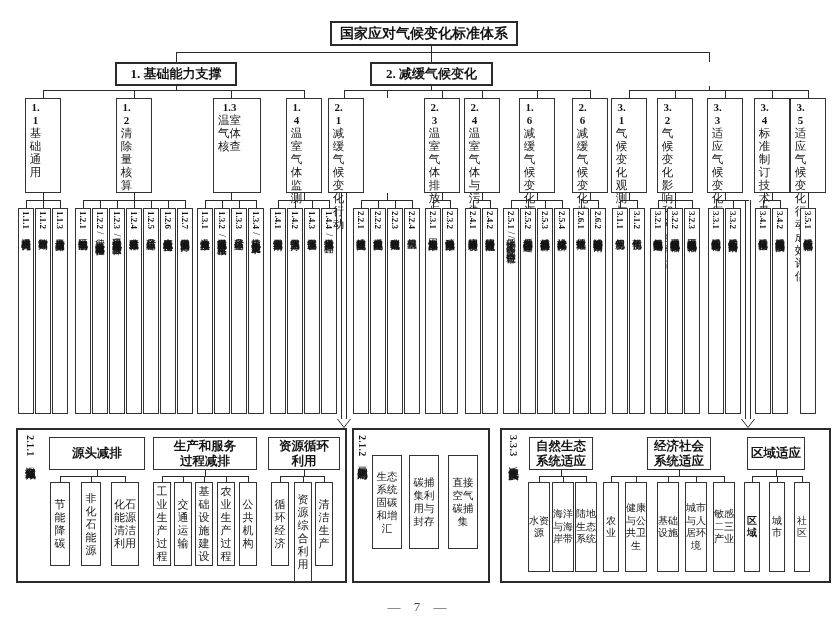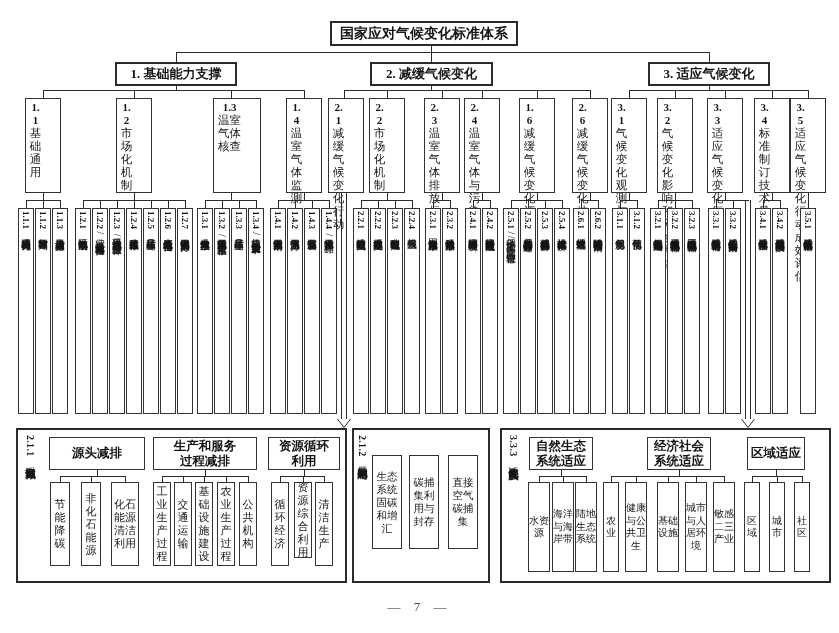--- a/index.html
+++ b/index.html
@@ -34,41 +34,40 @@
       color:#4a4a4a;letter-spacing:5px}
   svg.arrow{position:absolute}
 </style>
 </head>
 <body>
 
 <div id="canvas">
   <div class="box tl" style="left:330px;top:21px;width:188px;height:25px">国家应对气候变化标准体系</div>
   <div class="box bh" style="left:115px;top:62px;width:122px;height:24px">1. 基础能力支撑</div>
   <div class="box bh" style="left:370px;top:62px;width:123px;height:24px">2. 减缓气候变化</div>
-  <div class="box bh" style="left:648px;top:62px;width:122px;height:24px">3. 适应气候变化</div>
   <div class="pg">— 7 —</div>
 <div class="ln" style="left: 431px; top: 46px; width: 1px; height: 6px;"></div>
     <div class="ln" style="left: 176px; top: 52px; width: 534px; height: 1px;"></div>
     <div class="ln" style="left: 176px; top: 52px; width: 1px; height: 10px;"></div>
     <div class="ln" style="left: 431px; top: 52px; width: 1px; height: 10px;"></div>
     <div class="ln" style="left: 709px; top: 52px; width: 1px; height: 10px;"></div>
     <div class="ln" style="left: 43px; top: 90px; width: 262px; height: 1px;"></div>
     <div class="ln" style="left: 176px; top: 86px; width: 1px; height: 4px;"></div>
     <div class="ln" style="left: 43px; top: 90px; width: 1px; height: 8px;"></div>
     <div class="cat" style="left: 25px; top: 98px; width: 36px; height: 95px;"><span class="num">1.1</span><span>基础通用</span></div>
     <div class="ln" style="left: 43px; top: 193px; width: 1px; height: 7px;"></div>
     <div class="ln" style="left: 26px; top: 200px; width: 35px; height: 1px;"></div>
     <div class="ln" style="left: 26px; top: 200px; width: 1px; height: 8px;"></div>
     <div class="ln" style="left: 43px; top: 200px; width: 1px; height: 8px;"></div>
     <div class="ln" style="left: 60px; top: 200px; width: 1px; height: 8px;"></div>
     <div class="leaf" style="left: 18px; top: 208px; width: 16px; height: 206px;"><span class="num">1.1.1</span><span>通用术语符号与分类代码</span></div>
     <div class="leaf" style="left: 35px; top: 208px; width: 16px; height: 206px;"><span class="num">1.1.2</span><span>标准制订技术导则</span></div>
     <div class="leaf" style="left: 52px; top: 208px; width: 16px; height: 206px;"><span class="num">1.1.3</span><span>信息平台建设与信息披露</span></div>
     <div class="ln" style="left: 134px; top: 90px; width: 1px; height: 8px;"></div>
-    <div class="cat" style="left: 116px; top: 98px; width: 36px; height: 95px;"><span class="num">1.2</span><span>市场化机制</span></div>
+    <div class="cat" style="left: 116px; top: 98px; width: 36px; height: 95px;"><span class="num">1.2</span><span>清除量核算</span></div>
     <div class="ln" style="left: 134px; top: 193px; width: 1px; height: 7px;"></div>
     <div class="ln" style="left: 83px; top: 200px; width: 103px; height: 1px;"></div>
     <div class="ln" style="left: 83px; top: 200px; width: 1px; height: 8px;"></div>
     <div class="ln" style="left: 100px; top: 200px; width: 1px; height: 8px;"></div>
     <div class="ln" style="left: 117px; top: 200px; width: 1px; height: 8px;"></div>
     <div class="ln" style="left: 134px; top: 200px; width: 1px; height: 8px;"></div>
     <div class="ln" style="left: 151px; top: 200px; width: 1px; height: 8px;"></div>
     <div class="ln" style="left: 168px; top: 200px; width: 1px; height: 8px;"></div>
     <div class="ln" style="left: 185px; top: 200px; width: 1px; height: 8px;"></div>
     <div class="leaf" style="left: 75px; top: 208px; width: 16px; height: 206px;"><span class="num">1.2.1</span><span>地区温室气体清单编制</span></div>
@@ -105,21 +104,20 @@
     <div class="ln" style="left: 344px; top: 90px; width: 247px; height: 1px;"></div>
     <div class="ln" style="left: 431px; top: 86px; width: 1px; height: 4px;"></div>
     <div class="ln" style="left: 344px; top: 90px; width: 1px; height: 8px;"></div>
     <div class="cat" style="left: 328px; top: 98px; width: 36px; height: 95px;"><span class="num">2.1</span><span>减缓气候变化行动</span></div>
     <svg width="14" height="235" class="arrow" style="left: 337px; top: 193px;">
       <line x1="4.5" y1="0" x2="4.5" y2="226" stroke="#2b2b2b" stroke-width="1"></line>
       <line x1="9.5" y1="0" x2="9.5" y2="226" stroke="#2b2b2b" stroke-width="1"></line>
       <polyline points="0.5,226 7,234.5 13.5,226" fill="none" stroke="#2b2b2b" stroke-width="1"></polyline>
     </svg>
     <div class="ln" style="left: 387px; top: 90px; width: 1px; height: 8px;"></div>
-    <div class="cat" style="left: 369px; top: 98px; width: 36px; height: 95px;"><span class="num">2.2</span><span>市场化机制</span></div>
     <div class="ln" style="left: 387px; top: 193px; width: 1px; height: 7px;"></div>
     <div class="ln" style="left: 361px; top: 200px; width: 52px; height: 1px;"></div>
     <div class="ln" style="left: 361px; top: 200px; width: 1px; height: 8px;"></div>
     <div class="ln" style="left: 378px; top: 200px; width: 1px; height: 8px;"></div>
     <div class="ln" style="left: 395px; top: 200px; width: 1px; height: 8px;"></div>
     <div class="ln" style="left: 412px; top: 200px; width: 1px; height: 8px;"></div>
     <div class="leaf" style="left: 353px; top: 208px; width: 16px; height: 206px;"><span class="num">2.2.1</span><span>碳排放权交易管理规范</span></div>
     <div class="leaf" style="left: 370px; top: 208px; width: 16px; height: 206px;"><span class="num">2.2.2</span><span>自愿减排交易管理规范</span></div>
     <div class="leaf" style="left: 387px; top: 208px; width: 16px; height: 206px;"><span class="num">2.2.3</span><span>碳普惠机制管理规范</span></div>
     <div class="leaf" style="left: 404px; top: 208px; width: 16px; height: 206px;"><span class="num">2.2.4</span><span>气候投融资</span></div>
@@ -229,21 +227,21 @@
       <div class="pi" style="left: 199px; top: 52px; width: 18px; height: 84px;">农业生产过程</div>
       <div class="pln" style="left: 230px; top: 46px; width: 1px; height: 6px;"></div>
       <div class="pi" style="left: 221px; top: 52px; width: 18px; height: 84px;">公共机构</div>
       <div class="ph" style="left: 250px; top: 7px; width: 72px; height: 33px;">资源循环
 利用</div>
       <div class="pln" style="left: 286px; top: 40px; width: 1px; height: 6px;"></div>
       <div class="pln" style="left: 262px; top: 46px; width: 45px; height: 1px;"></div>
       <div class="pln" style="left: 262px; top: 46px; width: 1px; height: 6px;"></div>
       <div class="pi" style="left: 253px; top: 52px; width: 18px; height: 84px;">循环经济</div>
       <div class="pln" style="left: 285px; top: 46px; width: 1px; height: 6px;"></div>
-      <div class="pi" style="left: 276px; top: 52px; width: 18px; height: 76px;">资源综合利用</div>
+      <div class="pi" style="left: 276px; top: 52px; width: 18px; height: 100px;">资源综合利用</div>
       <div class="pln" style="left: 306px; top: 46px; width: 1px; height: 6px;"></div>
       <div class="pi" style="left: 297px; top: 52px; width: 18px; height: 84px;">清洁生产</div>
     </div>
     <div class="panel pB" style="left: 352px; top: 428px; width: 138px; height: 155px;">
       <div class="plabel" style="left: 2px; width: 14px; height: 143px;"><span class="num">2.1.2</span><span>二氧化碳固定与利用</span></div>
       <div class="pi" style="left: 18px; top: 25px; width: 30px; height: 94px;">生态系统固碳和增汇</div>
       <div class="pi" style="left: 55px; top: 25px; width: 30px; height: 94px;">碳捕集利用与封存</div>
       <div class="pi" style="left: 94px; top: 25px; width: 30px; height: 94px;">直接空气碳捕集</div>
     </div>
     <div class="panel pR" style="left: 500px; top: 428px; width: 331px; height: 155px;">
@@ -269,19 +267,19 @@
       <div class="pln" style="left: 166px; top: 46px; width: 1px; height: 6px;"></div>
       <div class="pi" style="left: 155px; top: 52px; width: 22px; height: 90px;">基础设施</div>
       <div class="pln" style="left: 194px; top: 46px; width: 1px; height: 6px;"></div>
       <div class="pi" style="left: 183px; top: 52px; width: 22px; height: 90px;">城市与人居环境</div>
       <div class="pln" style="left: 222px; top: 46px; width: 1px; height: 6px;"></div>
       <div class="pi" style="left: 211px; top: 52px; width: 22px; height: 90px;">敏感二三产业</div>
       <div class="ph" style="left: 245px; top: 7px; width: 58px; height: 33px;">区域适应</div>
       <div class="pln" style="left: 274px; top: 40px; width: 1px; height: 6px;"></div>
       <div class="pln" style="left: 250px; top: 46px; width: 51px; height: 1px;"></div>
       <div class="pln" style="left: 250px; top: 46px; width: 1px; height: 6px;"></div>
-      <div class="pi" style="left: 242px; top: 52px; width: 16px; height: 90px;">区域</div>
+      <div class="pi" style="left: 242px; top: 52px; width: 16px; height: 90px; font-weight: bold;">区域</div>
       <div class="pln" style="left: 275px; top: 46px; width: 1px; height: 6px;"></div>
       <div class="pi" style="left: 267px; top: 52px; width: 16px; height: 90px;">城市</div>
       <div class="pln" style="left: 300px; top: 46px; width: 1px; height: 6px;"></div>
       <div class="pi" style="left: 292px; top: 52px; width: 16px; height: 90px;">社区</div>
     </div>
   </div>
 
 </body></html>

